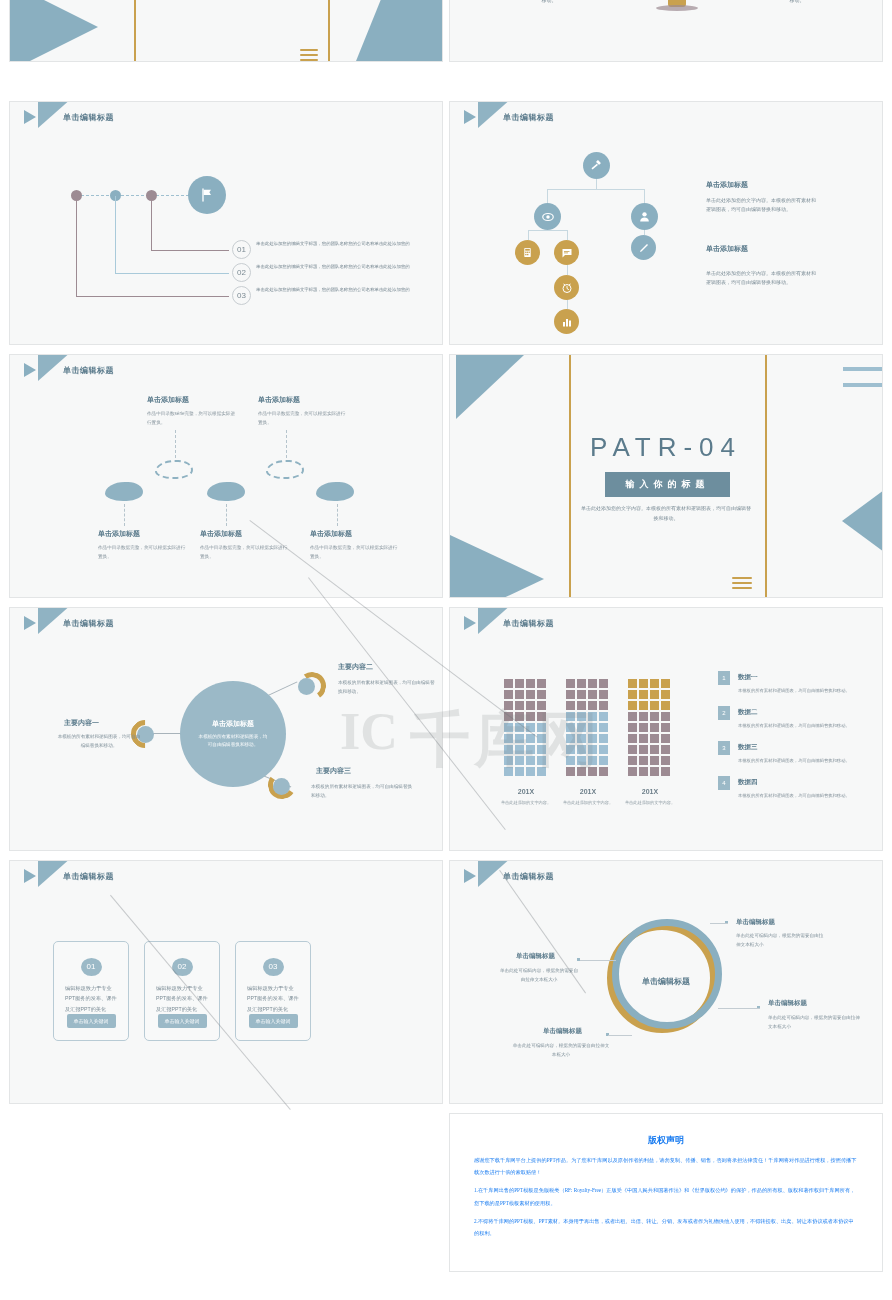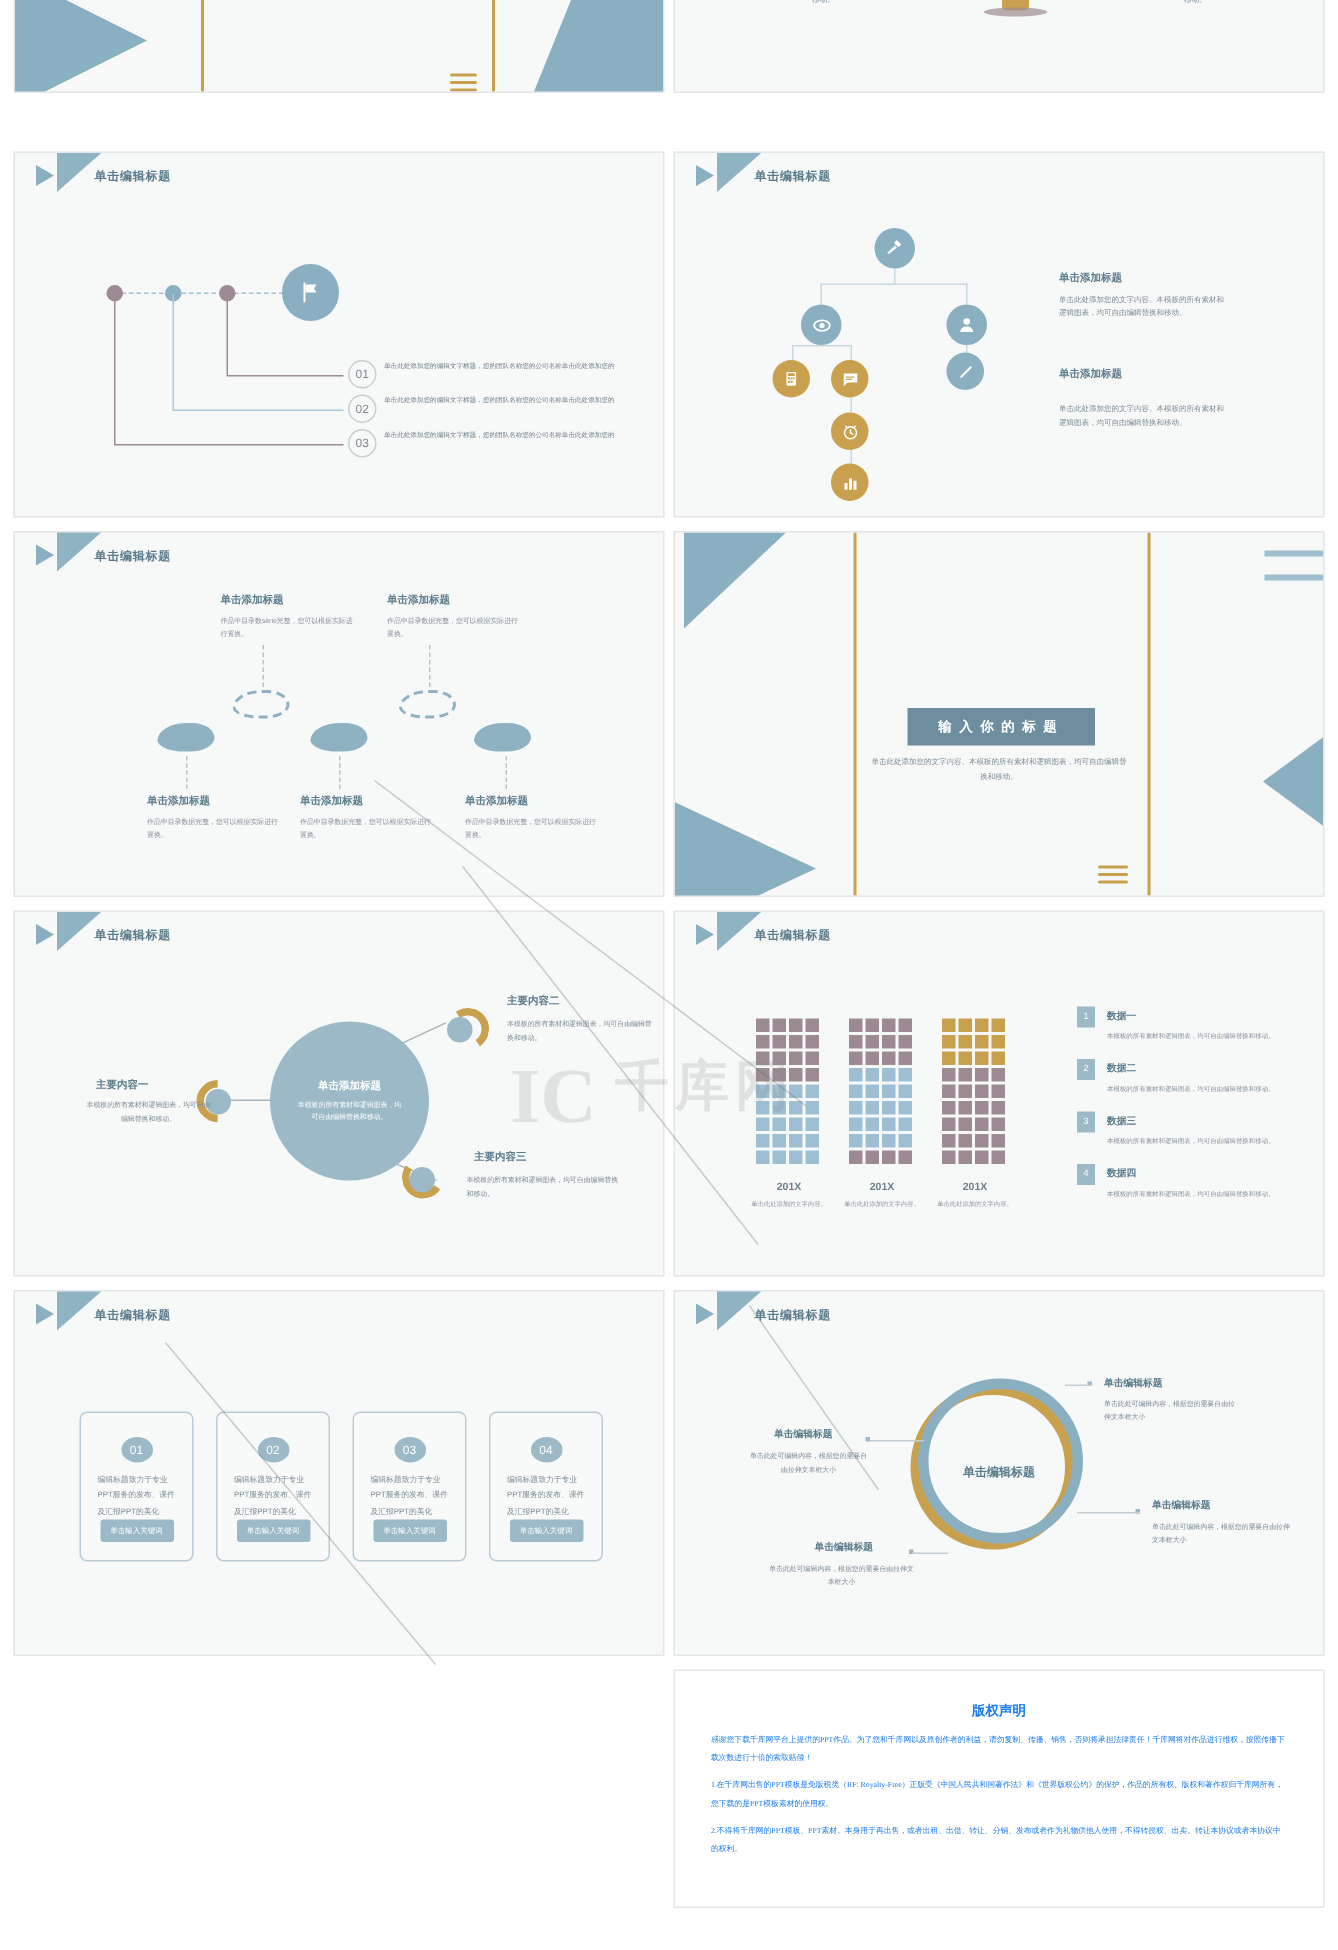--- a/index.html
+++ b/index.html
@@ -393,20 +393,21 @@
     <div class="vline-gold" style="left:119px;"></div>
     <div class="vline-gold" style="left:315px;"></div>
 
     <div class="tri" style="left:6px;top:0px;width:0;height:0;border-left:68px solid #8aafc0;border-bottom:64px solid transparent;"></div>
     <div class="tri" style="left:-4px;top:178px;width:0;height:0;border-left:98px solid #8aafc0;border-top:46px solid transparent;border-bottom:46px solid transparent;"></div>
     <div style="position:absolute;left:392px;top:110px;width:0;height:0;border-right:76px solid #8aafc0;border-top:56px solid transparent;border-bottom:56px solid transparent;"></div>
 
     <div class="blue-bar" style="left:393px;top:12px;width:52px;"></div>
     <div class="blue-bar" style="left:393px;top:28px;width:52px;"></div>
 
+    <div class="patr-title" style="top:77px;">PATR-04</div>
     <div class="patr-band" style="left:155px;top:117px;width:125px;">输入你的标题</div>
     <div class="patr-sub" style="top:148px;padding:0 130px;">单击此处添加您的文字内容。本模板的所有素材和逻辑图表，均可自由编辑替换和移动。</div>
 
     <div class="hamburger ham-gold" style="left:282px;top:222px;width:20px;">
       <i></i>
           <i></i>
           <i></i>
     </div>
   </div>
 </div>
@@ -612,25 +613,20 @@
     <div class="card" style="left:134px;top:80px;">
       <div class="cnum">02</div>
       <div class="cp">编辑标题致力于专业PPT服务的发布、课件及汇报PPT的美化</div>
       <div class="cbtn">单击输入关键词</div>
     </div>
     <div class="card" style="left:225px;top:80px;">
       <div class="cnum">03</div>
       <div class="cp">编辑标题致力于专业PPT服务的发布、课件及汇报PPT的美化</div>
       <div class="cbtn">单击输入关键词</div>
     </div>
-    <div class="card" style="left:316px;top:80px;">
-      <div class="cnum">04</div>
-      <div class="cp">编辑标题致力于专业PPT服务的发布、课件及汇报PPT的美化</div>
-      <div class="cbtn">单击输入关键词</div>
-    </div>
   </div>
 </div>
 
 <div class="slide right" style="top:860px;">
   <div class="inner">
     <div class="s-head">
       <div class="arrow"></div>
       <div class="tri-big"></div>
       <div class="s-title">单击编辑标题</div>
     </div>
@@ -666,21 +662,21 @@
   <div class="inner">
     <div class="cr-title">版权声明</div>
     <div class="cr-body">
       <p>感谢您下载千库网平台上提供的PPT作品。为了您和千库网以及原创作者的利益，请勿复制、传播、销售，否则将承担法律责任！千库网将对作品进行维权，按照传播下载次数进行十倍的索取赔偿！</p>
       <p>1.在千库网出售的PPT模板是免版税类（RF: Royalty-Free）正版受《中国人民共和国著作法》和《世界版权公约》的保护，作品的所有权、版权和著作权归千库网所有，您下载的是PPT模板素材的使用权。</p>
       <p>2.不得将千库网的PPT模板、PPT素材。本身用于再出售，或者出租、出借、转让、分销、发布或者作为礼物供他人使用，不得转授权、出卖。转让本协议或者本协议中的权利。</p>
     </div>
   </div>
 </div>
 
-<div class="wm" style="left:410px;top:700px;font-size:36px;letter-spacing:4px;">千库网</div>
+<div class="wm" style="left:410px;top:700px;font-size:60px;letter-spacing:4px;">千库网</div>
 <div class="wm" style="left:340px;top:702px;font-size:52px;font-family:'Liberation Serif',serif;">IC</div>
 
 <div class="diag" style="left:250px;top:520px;width:360px;transform:rotate(37deg);"></div>
 <div class="diag" style="left:505px;top:830px;width:320px;transform:rotate(-128deg);"></div>
 <div class="diag" style="left:290px;top:1110px;width:280px;transform:rotate(-130deg);"></div>
 <div class="diag" style="left:500px;top:870px;width:150px;transform:rotate(55deg);"></div>
 
 </div>
 
 </body></html>

